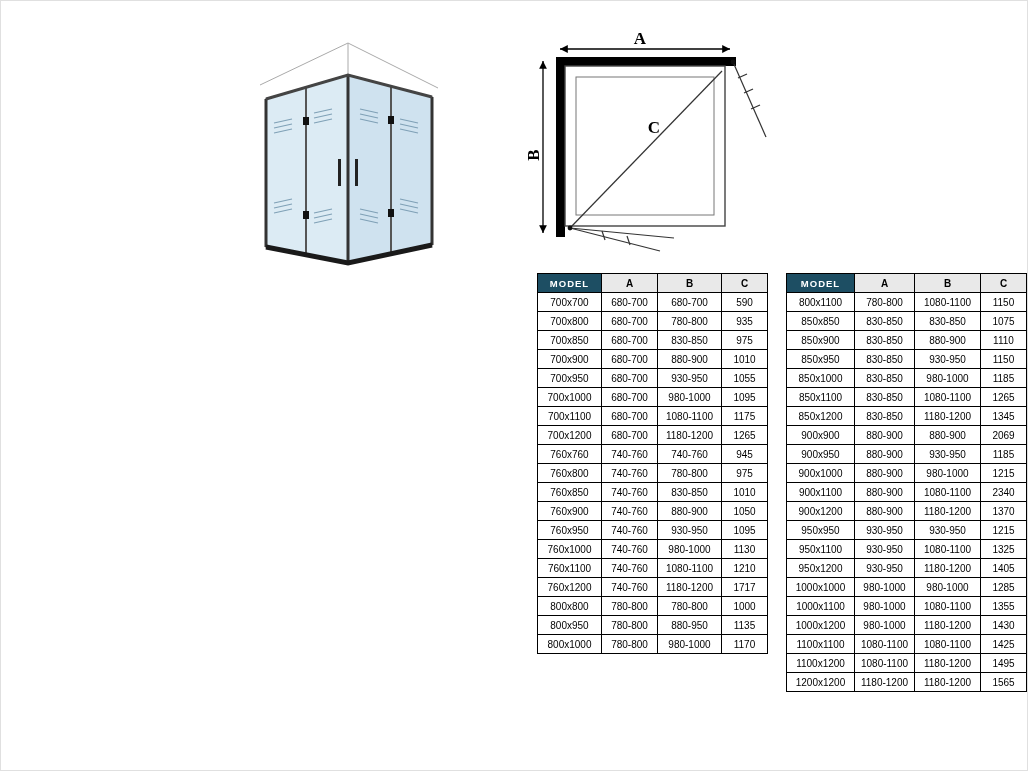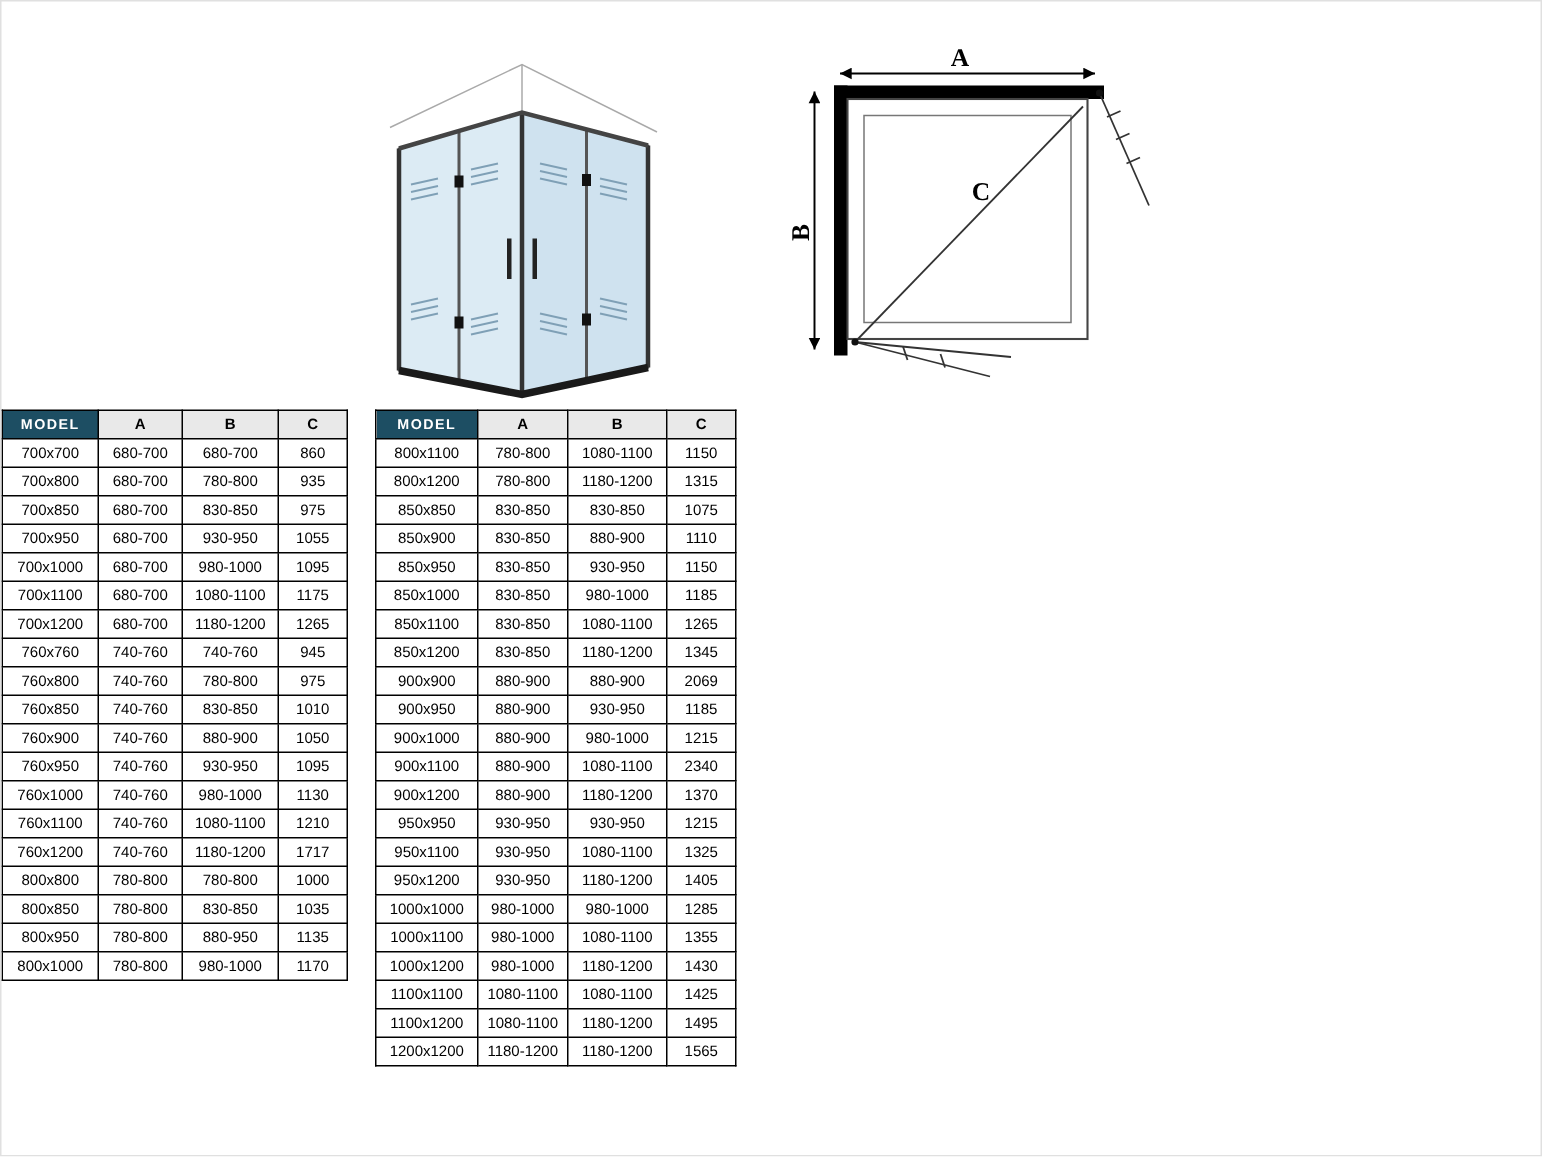--- a/index.html
+++ b/index.html
@@ -19,21 +19,21 @@
   .diagram-row {
     display:flex;
     justify-content:center;
     align-items:flex-start;
     gap:80px;
     padding-top:30px;
     height:262px;
   }
   .tables-row {
     display:flex;
-    justify-content:flex-start;
+    justify-content:flex-end;
     align-items:flex-start;
     gap:18px;
     margin-top:10px;
   }
   table {
     border-collapse:collapse;
     font-size:10px;
     color:#000;
     table-layout:fixed;
   }
@@ -196,35 +196,41 @@
           <th>A</th>
           <th>B</th>
           <th>C</th>
         </tr>
       </thead>
       <tbody>
           <tr>
             <td>700x700</td>
             <td>680-700</td>
             <td>680-700</td>
-            <td>860</td>
+            <td>590</td>
           </tr>
           <tr>
             <td>700x800</td>
             <td>680-700</td>
             <td>780-800</td>
             <td>935</td>
           </tr>
           <tr>
             <td>700x850</td>
             <td>680-700</td>
             <td>830-850</td>
             <td>975</td>
           </tr>
           <tr>
+            <td>700x900</td>
+            <td>680-700</td>
+            <td>880-900</td>
+            <td>1010</td>
+          </tr>
+          <tr>
             <td>700x950</td>
             <td>680-700</td>
             <td>930-950</td>
             <td>1055</td>
           </tr>
           <tr>
             <td>700x1000</td>
             <td>680-700</td>
             <td>980-1000</td>
             <td>1095</td>
@@ -287,26 +293,20 @@
             <td>760x1200</td>
             <td>740-760</td>
             <td>1180-1200</td>
             <td>1717</td>
           </tr>
           <tr>
             <td>800x800</td>
             <td>780-800</td>
             <td>780-800</td>
             <td>1000</td>
-          </tr>
-          <tr>
-            <td>800x850</td>
-            <td>780-800</td>
-            <td>830-850</td>
-            <td>1035</td>
           </tr>
           <tr>
             <td>800x950</td>
             <td>780-800</td>
             <td>880-950</td>
             <td>1135</td>
           </tr>
           <tr>
             <td>800x1000</td>
             <td>780-800</td>
@@ -332,26 +332,20 @@
         </tr>
       </thead>
       <tbody>
           <tr>
             <td>800x1100</td>
             <td>780-800</td>
             <td>1080-1100</td>
             <td>1150</td>
           </tr>
           <tr>
-            <td>800x1200</td>
-            <td>780-800</td>
-            <td>1180-1200</td>
-            <td>1315</td>
-          </tr>
-          <tr>
             <td>850x850</td>
             <td>830-850</td>
             <td>830-850</td>
             <td>1075</td>
           </tr>
           <tr>
             <td>850x900</td>
             <td>830-850</td>
             <td>880-900</td>
             <td>1110</td>

